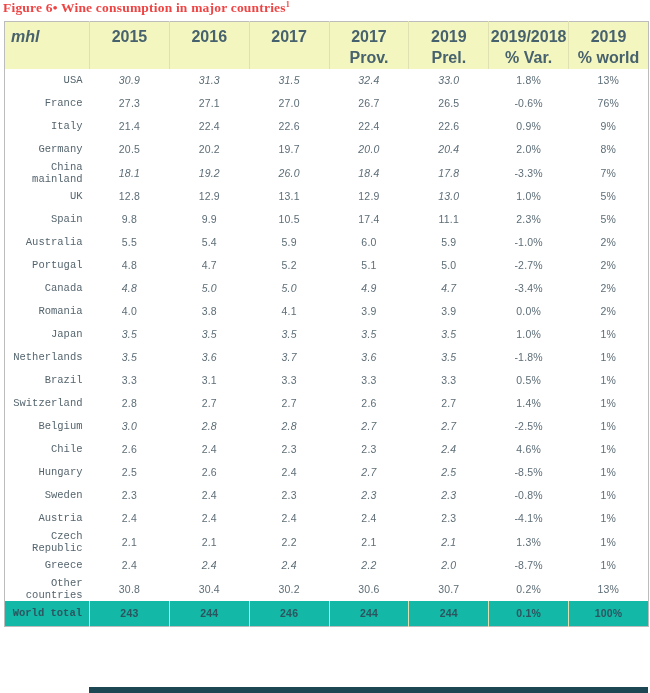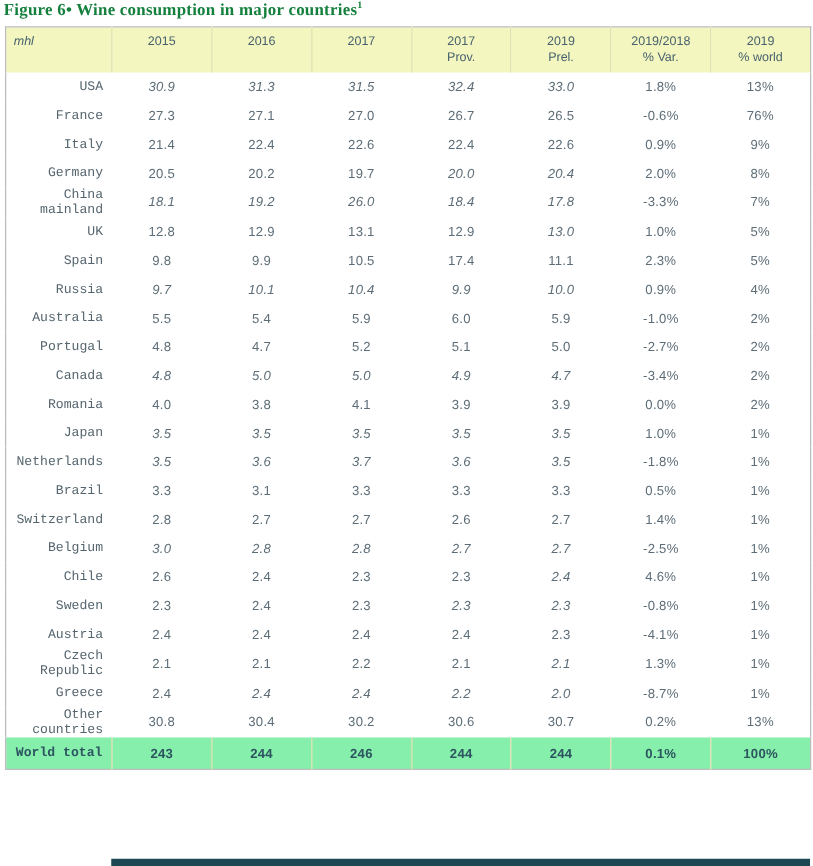--- a/index.html
+++ b/index.html
@@ -3,48 +3,48 @@
 <meta charset="utf-8">
 <style>
   html,body{margin:0;padding:0;}
   body{
     width:650px;height:693px;position:relative;background:#ffffff;
     font-family:"Liberation Sans", sans-serif;overflow:hidden;
   }
   .fig-title{
     position:absolute;top:0px;left:3px;width:640px;
     font-family:"Liberation Serif", serif;font-weight:bold;
-    font-size:13.5px;color:#15803d;letter-spacing:.2px;white-space:nowrap;
+    font-size:13.5px;color:#ef4444;letter-spacing:.2px;white-space:nowrap;
   }
   .fig-title sup{font-size:8px;line-height:0;}
   .table-wrap{position:absolute;top:21px;left:4px;width:644px;}
   table{
     border-collapse:collapse;table-layout:fixed;width:644px;
     border:1px solid #bcbcbc;
   }
   col.c-country{width:85px;}
   col.c-data{width:79.85px;}
   thead th{
-    background:#f4f6c0;color:#47626d;font-size:10px;font-weight:normal;
+    background:#f4f6c0;color:#47626d;font-size:16px;font-weight:bold;
     text-align:center;vertical-align:top;padding:5px 0 0 0;height:31px;
     line-height:1.3;border-left:1px solid #e0e1b2;
   }
   thead th.unit{
     text-align:left;padding-left:6px;font-style:italic;border-left:none;
   }
   tbody td{
     height:23px;font-size:10.5px;color:#5d6d77;text-align:center;padding:0;
     letter-spacing:.2px;
   }
   tbody td.country{
     text-align:right;padding-right:7px;color:#55656e;letter-spacing:0;font-family:Liberation Mono, monospace;
   }
   tbody td.em{font-style:italic;}
   tbody tr.total td{
-    background:#86efac;font-weight:bold;color:#2d5560;height:25px;
+    background:#14b8a6;font-weight:bold;color:#2d5560;height:25px;
     border-left:1px solid #e0e1b2;
   }
   tbody tr.total td.country{border-left:none;}
   .bottom-band{
     position:absolute;left:89px;top:687px;width:559px;height:6px;
     background:#1c4753;
   }
 </style>
 </head>
 <body>
@@ -158,30 +158,20 @@
           <td class="country">Spain</td>
           <td>9.8</td>
           <td>9.9</td>
           <td>10.5</td>
           <td>17.4</td>
           <td>11.1</td>
           <td>2.3%</td>
           <td>5%</td>
         </tr>
         <tr>
-          <td class="country">Russia</td>
-          <td class="em">9.7</td>
-          <td class="em">10.1</td>
-          <td class="em">10.4</td>
-          <td class="em">9.9</td>
-          <td class="em">10.0</td>
-          <td>0.9%</td>
-          <td>4%</td>
-        </tr>
-        <tr>
           <td class="country">Australia</td>
           <td>5.5</td>
           <td>5.4</td>
           <td>5.9</td>
           <td>6.0</td>
           <td>5.9</td>
           <td>-1.0%</td>
           <td>2%</td>
         </tr>
         <tr>
@@ -265,20 +255,30 @@
           <td>1%</td>
         </tr>
         <tr>
           <td class="country">Chile</td>
           <td>2.6</td>
           <td>2.4</td>
           <td>2.3</td>
           <td>2.3</td>
           <td class="em">2.4</td>
           <td>4.6%</td>
+          <td>1%</td>
+        </tr>
+        <tr>
+          <td class="country">Hungary</td>
+          <td>2.5</td>
+          <td>2.6</td>
+          <td>2.4</td>
+          <td class="em">2.7</td>
+          <td class="em">2.5</td>
+          <td>-8.5%</td>
           <td>1%</td>
         </tr>
         <tr>
           <td class="country">Sweden</td>
           <td>2.3</td>
           <td>2.4</td>
           <td>2.3</td>
           <td class="em">2.3</td>
           <td class="em">2.3</td>
           <td>-0.8%</td>

